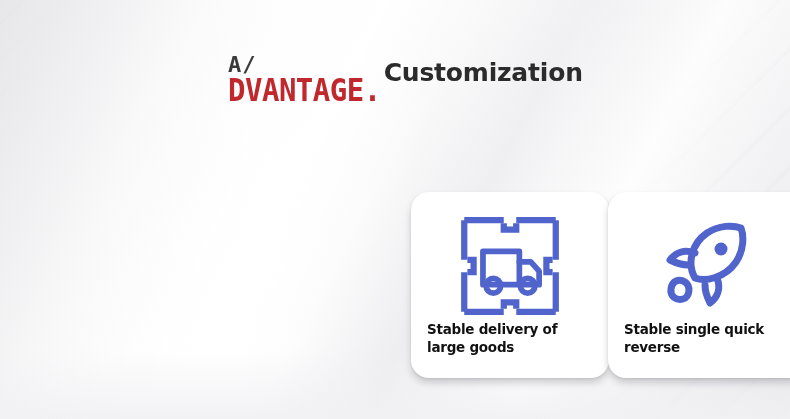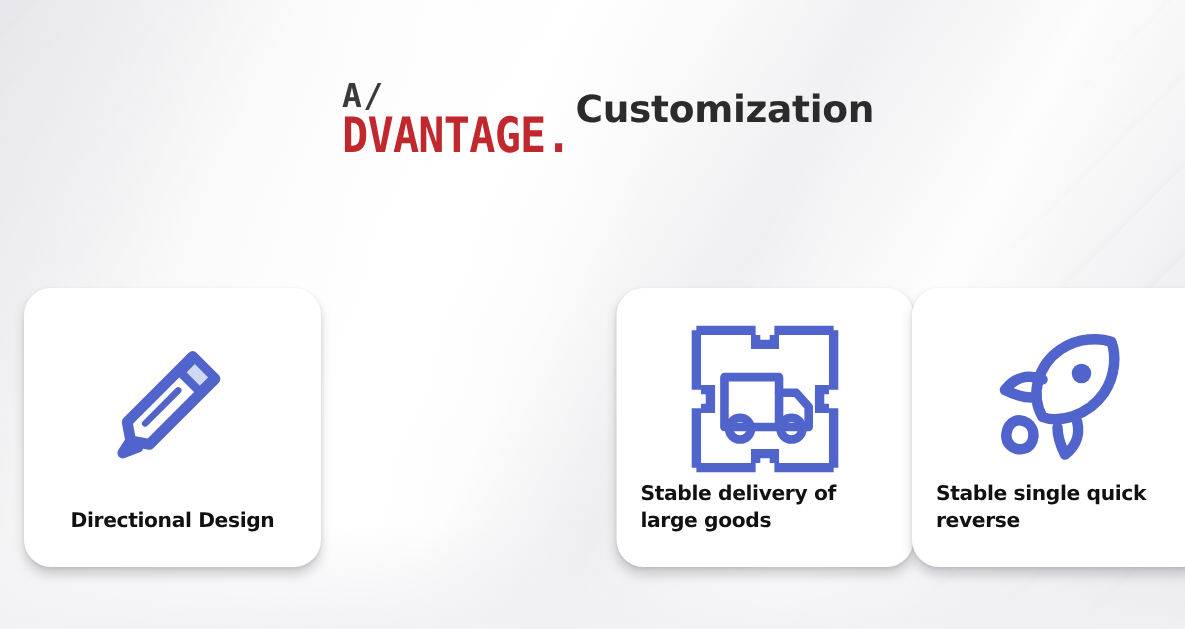--- a/index.html
+++ b/index.html
@@ -182,34 +182,20 @@
   <div id="heading">
     <div class="logo-block">
       <span class="logo-a">A/</span>
       <span class="logo-dvantage">DVANTAGE.</span>
     </div>
     <div class="title-block">
       <span class="title-line">Customization</span>
     </div>
   </div>
 
-  <div class="card" id="card-0">
-    <div class="card-icon">
-      <svg width="96" height="96" viewBox="0 0 100 100">
-        <g stroke="#5064cc" stroke-width="7.5" fill="none" stroke-linecap="round" stroke-linejoin="round">
-          <path d="M21 79 L15.5 87.5 L26 83.5 Z" fill="#5064cc"></path>
-          <path d="M21 79 L18.5 66 L64 20.5 L79.5 36 L34 81.5 Z"></path>
-          <path d="M62.5 22 L78 37.5"></path>
-          <path d="M31 67 L54 44" stroke-width="4.5"></path>
-        </g>
-        <path d="M65.5 21.5 L79 35 L69 45 L55.5 31.5 Z" fill="#cfd9f2" stroke="#5064cc" stroke-width="6" stroke-linejoin="round"></path>
-      </svg>
-    </div>
-    <div class="card-label center">Directional Design</div>
-  </div>
 
 
   <div class="card" id="card-2">
     <div class="card-icon">
       <svg width="104" height="104" viewBox="0 0 100 100">
 
         <g stroke="#5064cc" stroke-width="6" fill="none" stroke-linecap="butt">
           <path d="M6 6 H44"></path>
             <path d="M56 6 H94"></path>
           <path d="M94 6 V44"></path>

